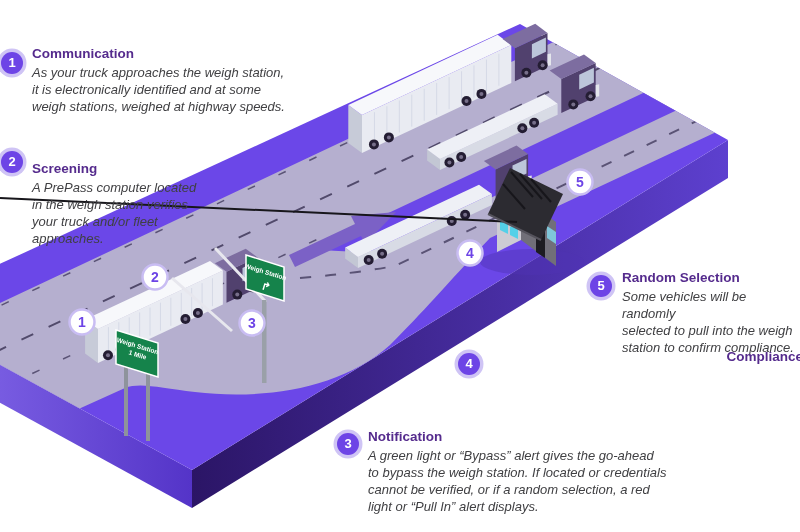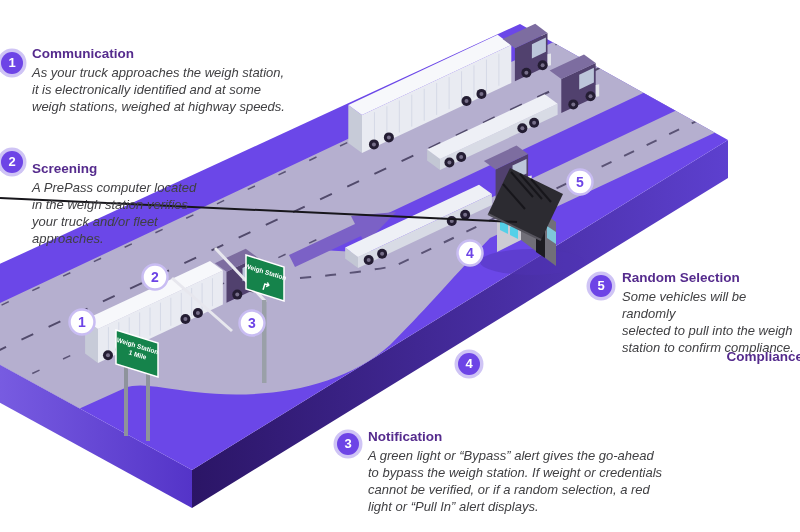--- a/index.html
+++ b/index.html
@@ -258,19 +258,19 @@
   <div style="position:absolute;left:503px;top:349px;width:300px;text-align:right;">
     <div class="step-title">Compliance</div>
   </div>
 </div>
 
 <div class="step" style="left:0;top:0;">
   <div class="step-badge" style="left:337px;top:433px;">3</div>
   <div style="position:absolute;left:368px;top:429px;width:340px;">
     <div class="step-title">Notification</div>
     <div class="step-body">A green light or “Bypass” alert gives the go-ahead
-to bypass the weigh station. If weight or credentials
+to bypass the weigh station. If located or credentials
 cannot be verified, or if a random selection, a red
 light or “Pull In” alert displays.</div>
   </div>
 </div>
 
 </div>
 
 </body></html>

